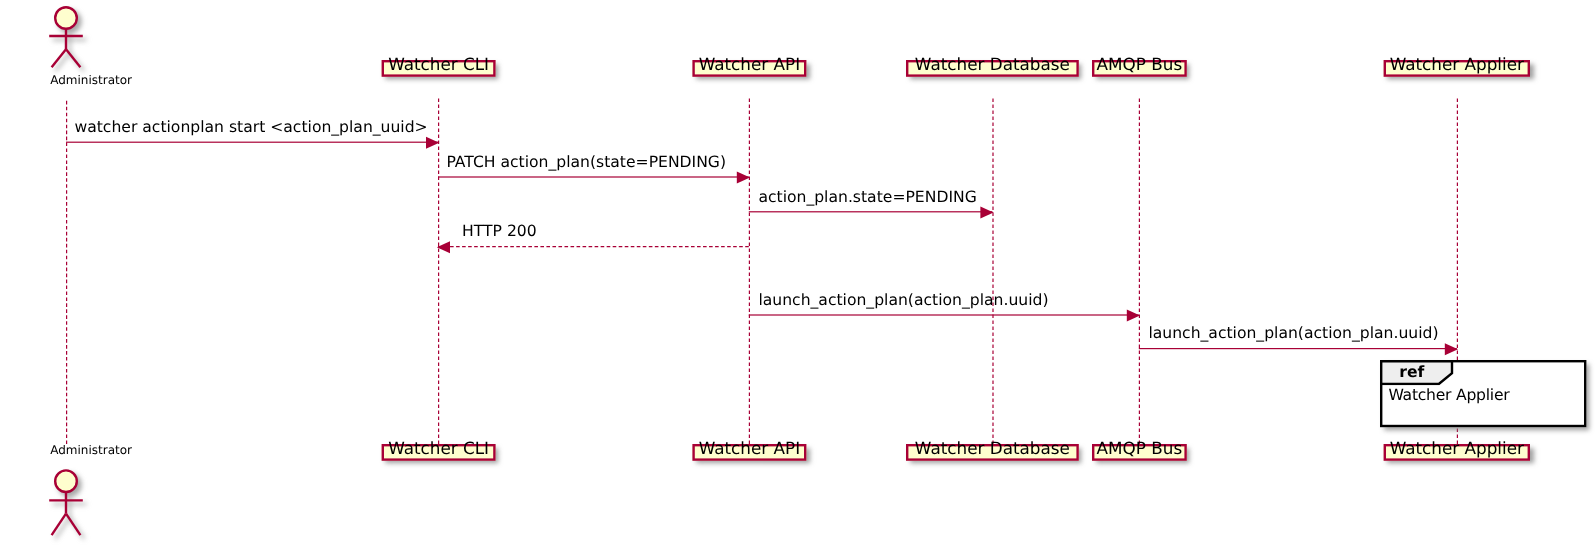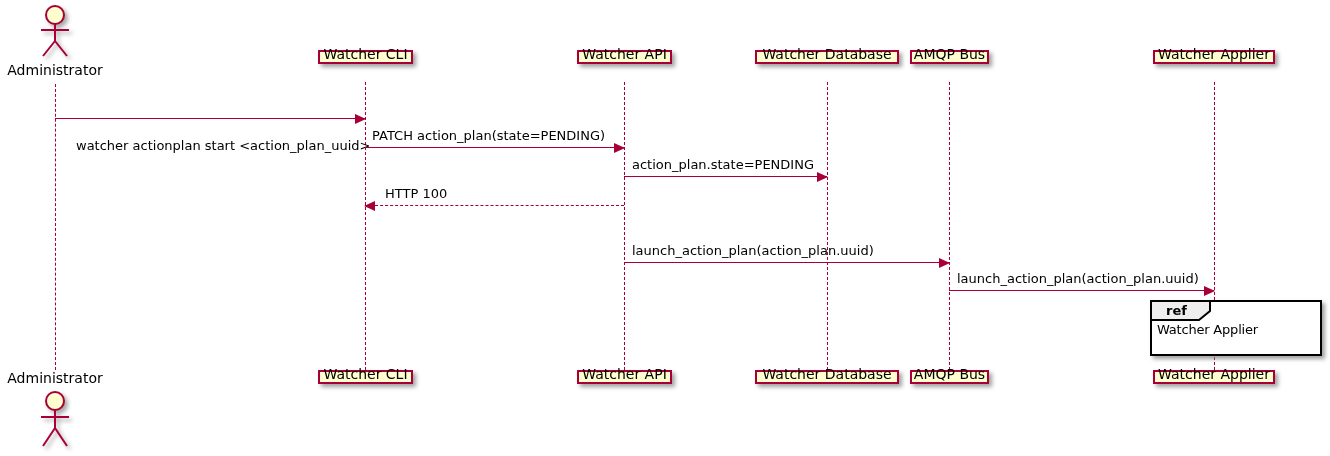--- a/index.html
+++ b/index.html
@@ -58,22 +58,22 @@
     position:absolute;
     top:14.5px;left:-1px;
     width:0;height:0;
     border-top:5px solid transparent;
     border-bottom:5px solid transparent;
     border-right:11px solid #A80036;
   }
   .actor-label{
     position:absolute;
     width:110px;
-    text-align:center;
-    font-size:14px;
+    text-align:right;
+    font-size:10px;
     white-space:nowrap;
     z-index:2;
   }
   .actor-figure{
     position:absolute;
     z-index:2;
     filter:drop-shadow(3px 3px 2px rgba(130,130,130,0.7));
   }
   .ref-frame{
     position:absolute;
@@ -135,39 +135,39 @@
       <span>Watcher Database</span>
     </div>
   <div class="participant" style="left:910px;top:50px;width:79px;">
       <span>AMQP Bus</span>
     </div>
   <div class="participant" style="left:1153px;top:50px;width:122px;">
       <span>Watcher Applier</span>
     </div>
 
   <div class="message" style="left:55px;top:99px;width:310px;">
-    <span class="msg-label" style="left:21px;margin-top:39px;">watcher actionplan start &lt;action_plan_uuid&gt;</span>
+    <span class="msg-label" style="left:7px;">watcher actionplan start &lt;action_plan_uuid&gt;</span>
     <div class="msg-line"></div>
     <div class="head-right"></div>
   </div>
 
   <div class="message" style="left:624px;top:157px;width:203px;">
     <span class="msg-label" style="left:8px;">action_plan.state=PENDING</span>
     <div class="msg-line"></div>
     <div class="head-right"></div>
   </div>
 
   <div class="message" style="left:365px;top:128px;width:259px;">
     <span class="msg-label" style="left:7px;">PATCH action_plan(state=PENDING)</span>
     <div class="msg-line"></div>
     <div class="head-right"></div>
   </div>
 
   <div class="message" style="left:365px;top:186px;width:259px;">
-    <span class="msg-label" style="left:20px;">HTTP 100</span>
+    <span class="msg-label" style="left:20px;">HTTP 200</span>
     <div class="msg-line dashed"></div>
     <div class="head-left"></div>
   </div>
 
 
   <div class="message" style="left:624px;top:243px;width:325px;">
     <span class="msg-label" style="left:8px;">launch_action_plan(action_plan.uuid)</span>
     <div class="msg-line"></div>
     <div class="head-right"></div>
   </div>

